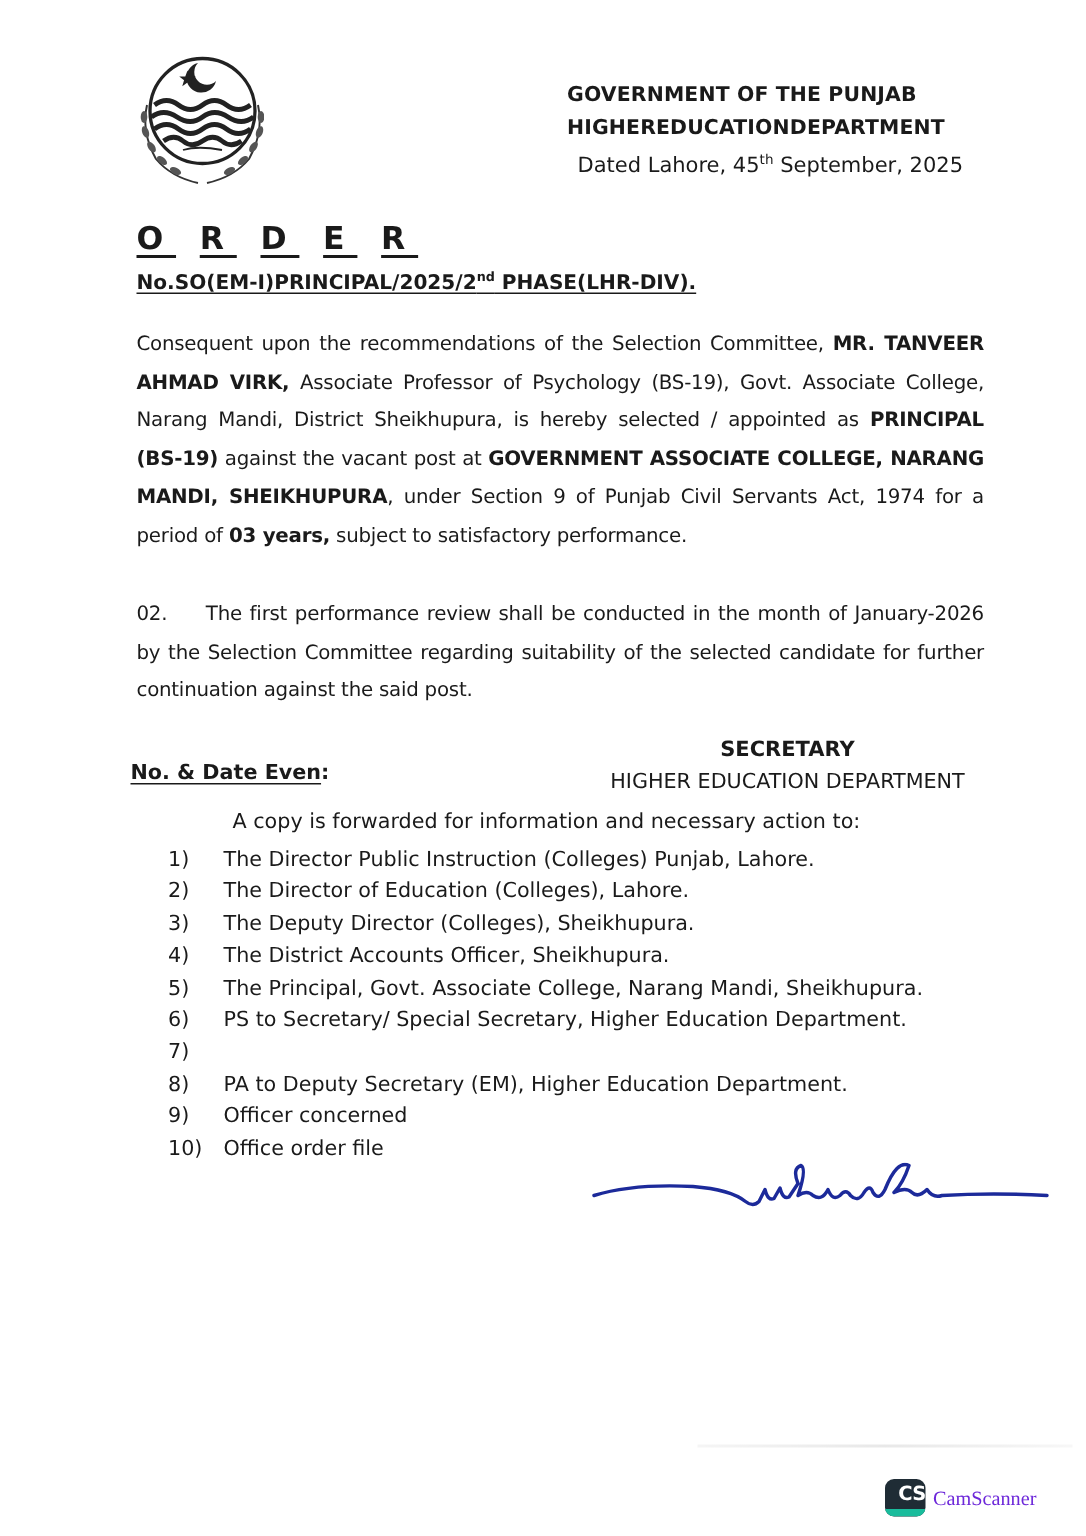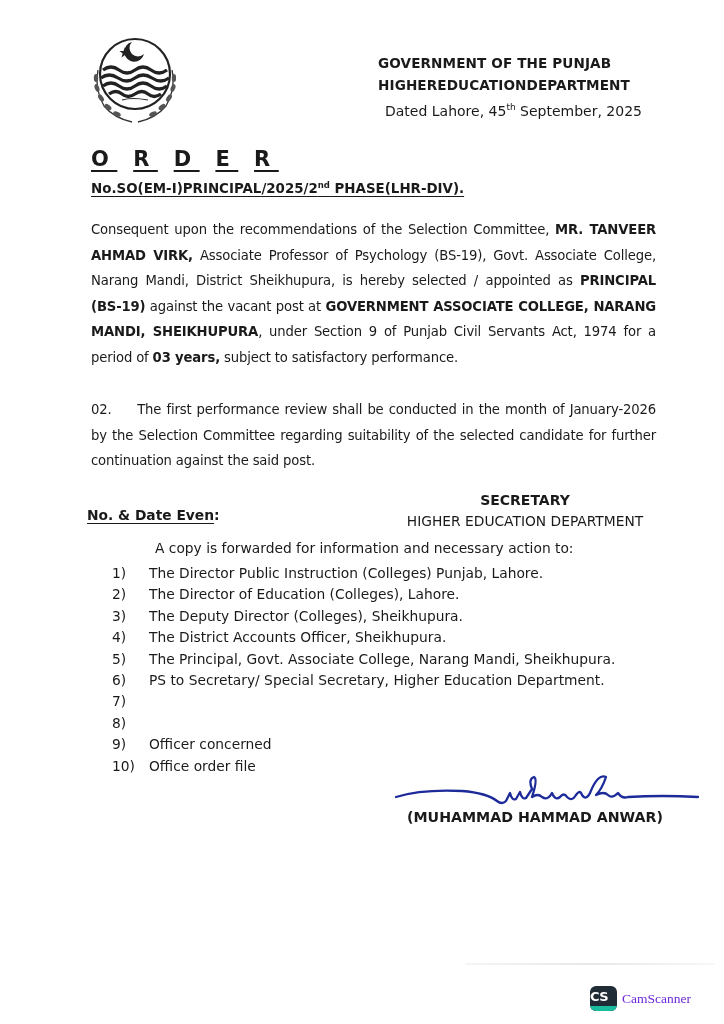--- a/index.html
+++ b/index.html
@@ -27,21 +27,21 @@
   .nde u { text-underline-offset: 3px; }
   .fwd { left: 155px; top: 540px; font-size: 13.8px; }
   .list { left: 112px; top: 563px; font-size: 13.8px; line-height: 21.4px; margin: 0; padding: 0; list-style: none; }
   .list li { display: flex; }
   .list .num { width: 37px; flex: none; }
   .signature { left: 392px; top: 775px; width: 310px; height: 40px; }
   .sig2 { left: 395px; top: 806px; width: 280px; text-align: center; font-size: 14.2px; line-height: 22px; }
   .sig2 .n { font-weight: bold; }
   .faint { left: 465px; top: 963px; width: 250px; height: 2px; background: linear-gradient(to right, rgba(0,0,0,0.04), rgba(0,0,0,0.09), rgba(0,0,0,0.03)); }
   .cs { left: 590px; top: 986px; display: flex; align-items: center; gap: 5px; }
-  .cs-logo { width: 27px; height: 25px; background: #1f2c35; border-radius: 6px; color: #fff; font-weight: bold; font-size: 13px; display: flex; align-items: center; justify-content: flex-start; position: relative; overflow: hidden; font-family: "DejaVu Sans", sans-serif; }
+  .cs-logo { width: 27px; height: 25px; background: #1f2c35; border-radius: 6px; color: #fff; font-weight: bold; font-size: 13px; display: flex; align-items: center; justify-content: flex-end; position: relative; overflow: hidden; font-family: "DejaVu Sans", sans-serif; }
   .cs-logo::after { content: ""; position: absolute; left: 0; right: 0; bottom: 0; height: 5px; background: #19bc9c; }
   .cs-logo span { position: relative; top: -2px; letter-spacing: -0.5px; }
   .cs-text { font-family: Liberation Serif, serif; font-size: 13.5px; color: #6d28d9; }
 </style>
 </head>
 <body>
 
 <svg class="abs emblem" viewBox="0 0 86 96">
   <circle cx="45" cy="44" r="35" fill="none" stroke="#222" stroke-width="2.2"></circle>
   <path d="M42 12 a10 10 0 1 0 12 12 a8 8 0 1 1 -12 -12z" fill="#222"></path>
@@ -128,37 +128,37 @@
     </li>
   <li>
       <span class="num">6)</span>
       <span>PS to Secretary/ Special Secretary, Higher Education Department.</span>
     </li>
   <li>
       <span class="num">7)</span>
     </li>
   <li>
       <span class="num">8)</span>
+      <span>PA to Deputy Secretary (EM), Higher Education Department.</span>
     </li>
   <li>
       <span class="num">9)</span>
       <span>Officer concerned</span>
     </li>
   <li>
       <span class="num">10)</span>
       <span>Office order file</span>
     </li>
 </ul>
 
 <svg class="abs signature" viewBox="0 0 310 40">
   <path d="M4 22 Q30 14 70 16 Q95 18 105 26 Q110 30 114 26 L118 18 Q120 26 124 24 L128 17 Q130 25 134 23 L140 14 Q136 4 142 2 Q146 4 140 22 Q146 18 150 22 Q156 26 160 18 Q163 26 168 22 Q172 17 175 22 Q180 27 184 20 Q188 14 190 20 Q194 26 198 18 Q206 -2 214 2 Q210 14 204 20 Q212 16 216 20 Q220 24 226 18 Q230 24 236 22 Q270 20 306 22" fill="none" stroke="#1c2a9a" stroke-width="2.3" stroke-linecap="round" stroke-linejoin="round"></path>
 </svg>
 
 <div class="abs sig2">
-  <div class="n">(MUHAMMAD HAMMAD ANWAR)</div>
 </div>
 
 <div class="abs faint"></div>
 
 <div class="abs cs">
   <div class="cs-logo">
       <span>CS</span>
     </div>
   <span class="cs-text">CamScanner</span>
 </div>

